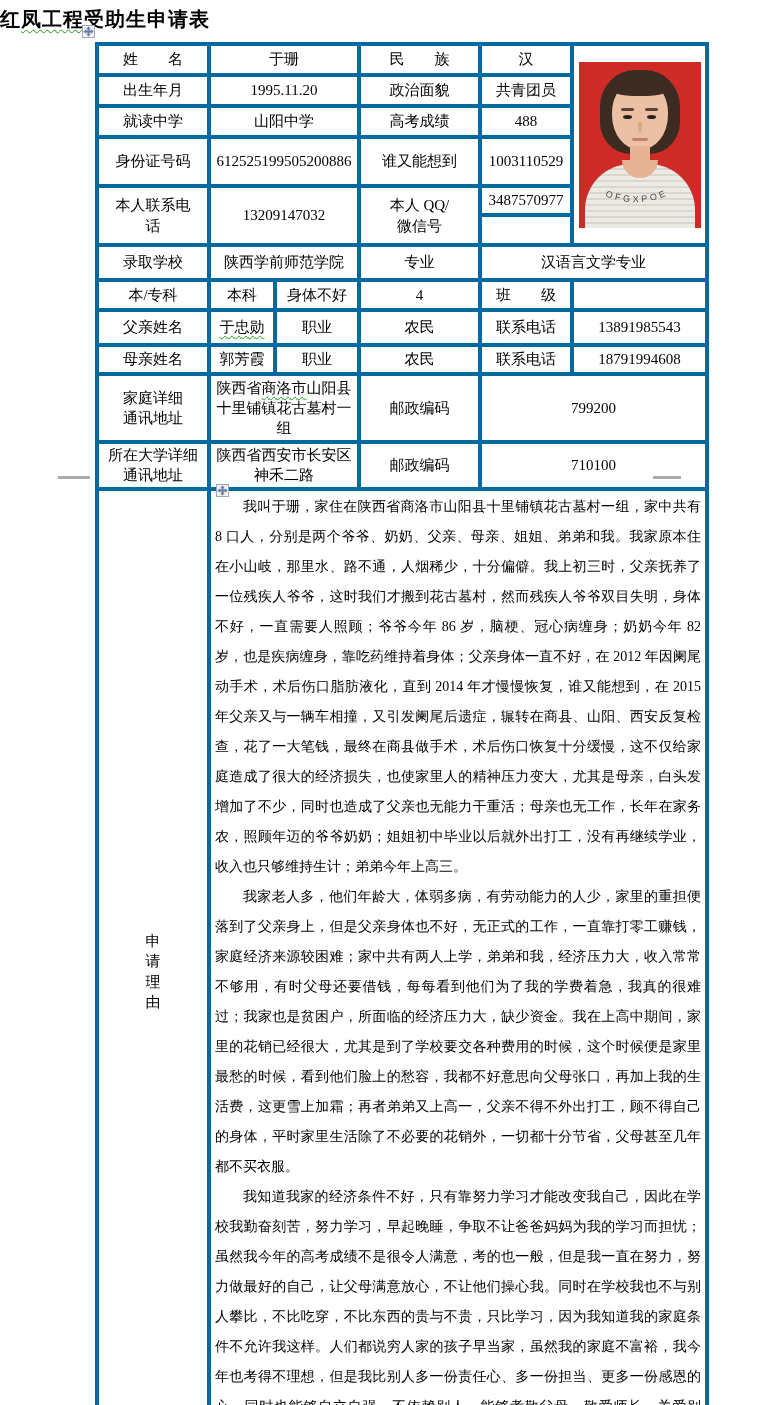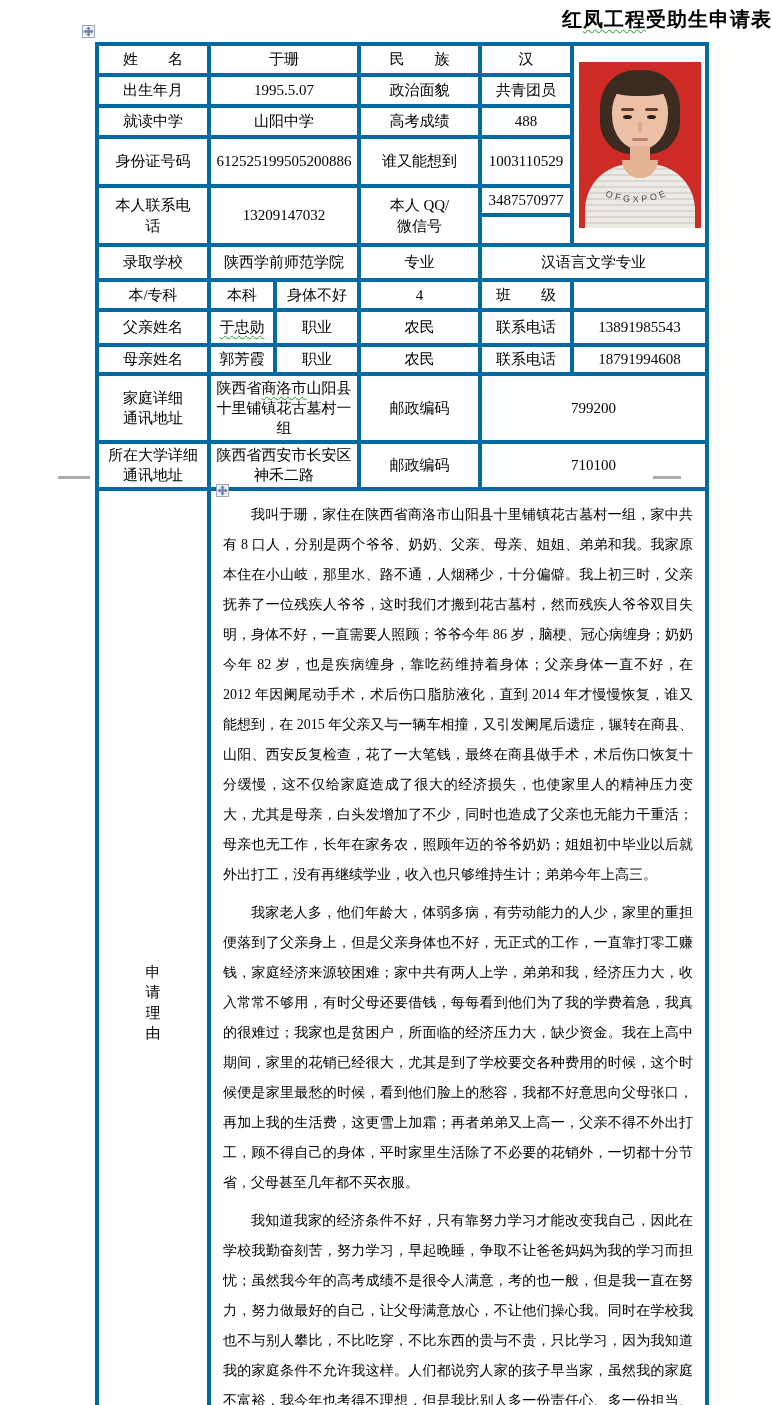--- a/index.html
+++ b/index.html
@@ -1,21 +1,21 @@
 <!DOCTYPE html>
 <html><head>
 <meta charset="utf-8">
 <style>
   html,body{margin:0;padding:0;}
   body{
     width:772px;height:1405px;position:relative;background:#ffffff;
     font-family:"Liberation Serif","DejaVu Serif",serif;color:#000;
   }
   .doc-title{
-    position:absolute;top:6px;left:0;width:772px;text-align:right;
+    position:absolute;top:6px;left:0;width:772px;text-align:left;
     font-size:20px;font-weight:bold;letter-spacing:1px;
   }
   .wavy-green{
     text-decoration:underline wavy #1a9a1a;
     text-decoration-thickness:1px;text-underline-offset:3px;text-decoration-skip-ink:none;
   }
   table.form-table{
     position:absolute;left:95px;top:42px;width:610px;
     border-collapse:collapse;table-layout:fixed;
     border:2px solid #000;
@@ -26,21 +26,21 @@
     text-align:center;vertical-align:middle;
     padding:1px 4px;overflow:hidden;
   }
   td.prewrap{white-space:pre-line;}
   td.breakall{word-break:break-all;margin-left:32px;}
   td.essay-cell{
     text-align:justify;vertical-align:top;
     padding:26px 9px 4px 13px;position:relative;
   }
   td.essay-cell p{
-    margin:8px;text-indent:2em;font-size:14px;line-height:30px;
+    margin:0;text-indent:2em;font-size:14px;line-height:30px;
     text-align:justify;
   }
   td.reason-cell{
     white-space:pre-line;line-height:27px;font-size:15px;
   }
   
   .move-handle{
     position:absolute;width:13px;height:13px;background:#f2f2f2;
     border:1px solid #9aa7bd;box-sizing:border-box;
     display:flex;align-items:center;justify-content:center;
@@ -137,21 +137,21 @@
               </defs>
           <text font-size="9" fill="#4a4a4a" letter-spacing="3" font-family="Liberation Sans, sans-serif">
             <textPath href="#arc">OFGXPOE</textPath>
           </text>
         </svg>
       </div>
     </td>
   </tr>
   <tr style="height:31px">
     <td>出生年月</td>
-    <td colspan="2">1995.5.07</td>
+    <td colspan="2">1995.11.20</td>
     <td>政治面貌</td>
     <td>共青团员</td>
   </tr>
   <tr style="height:31px">
     <td>就读中学</td>
     <td colspan="2">山阳中学</td>
     <td>高考成绩</td>
     <td>488</td>
   </tr>
   <tr style="height:49px">

